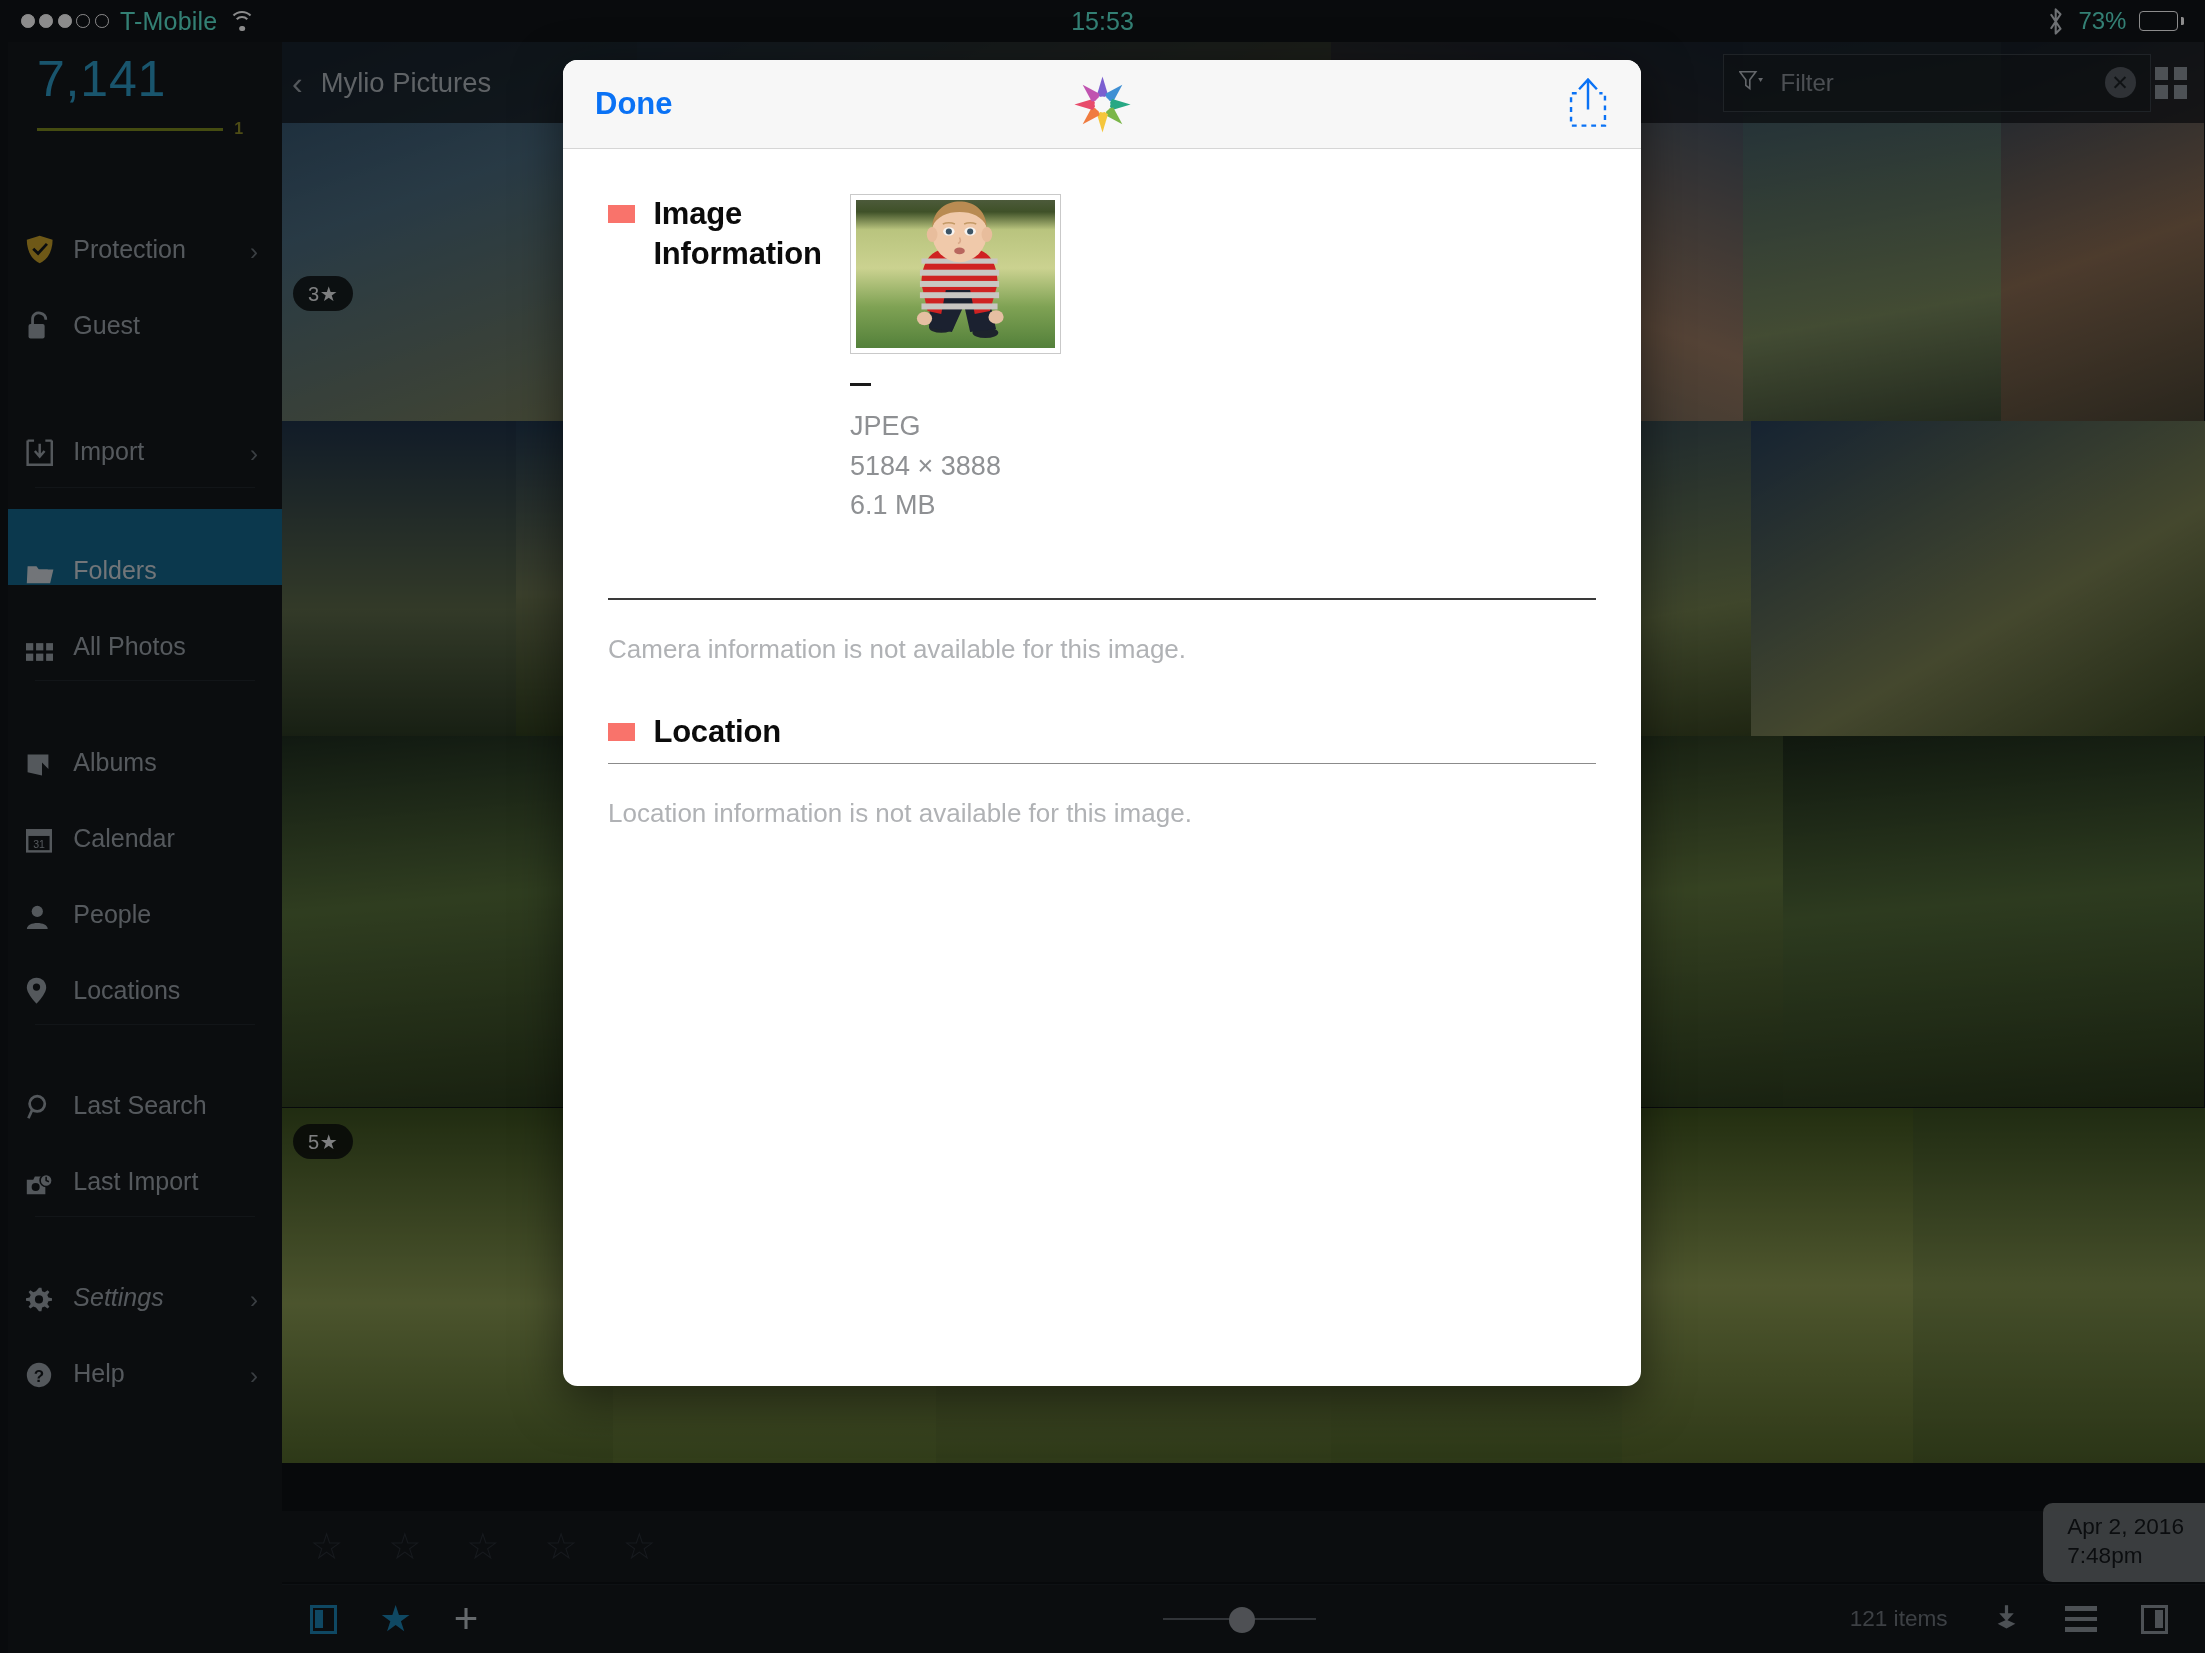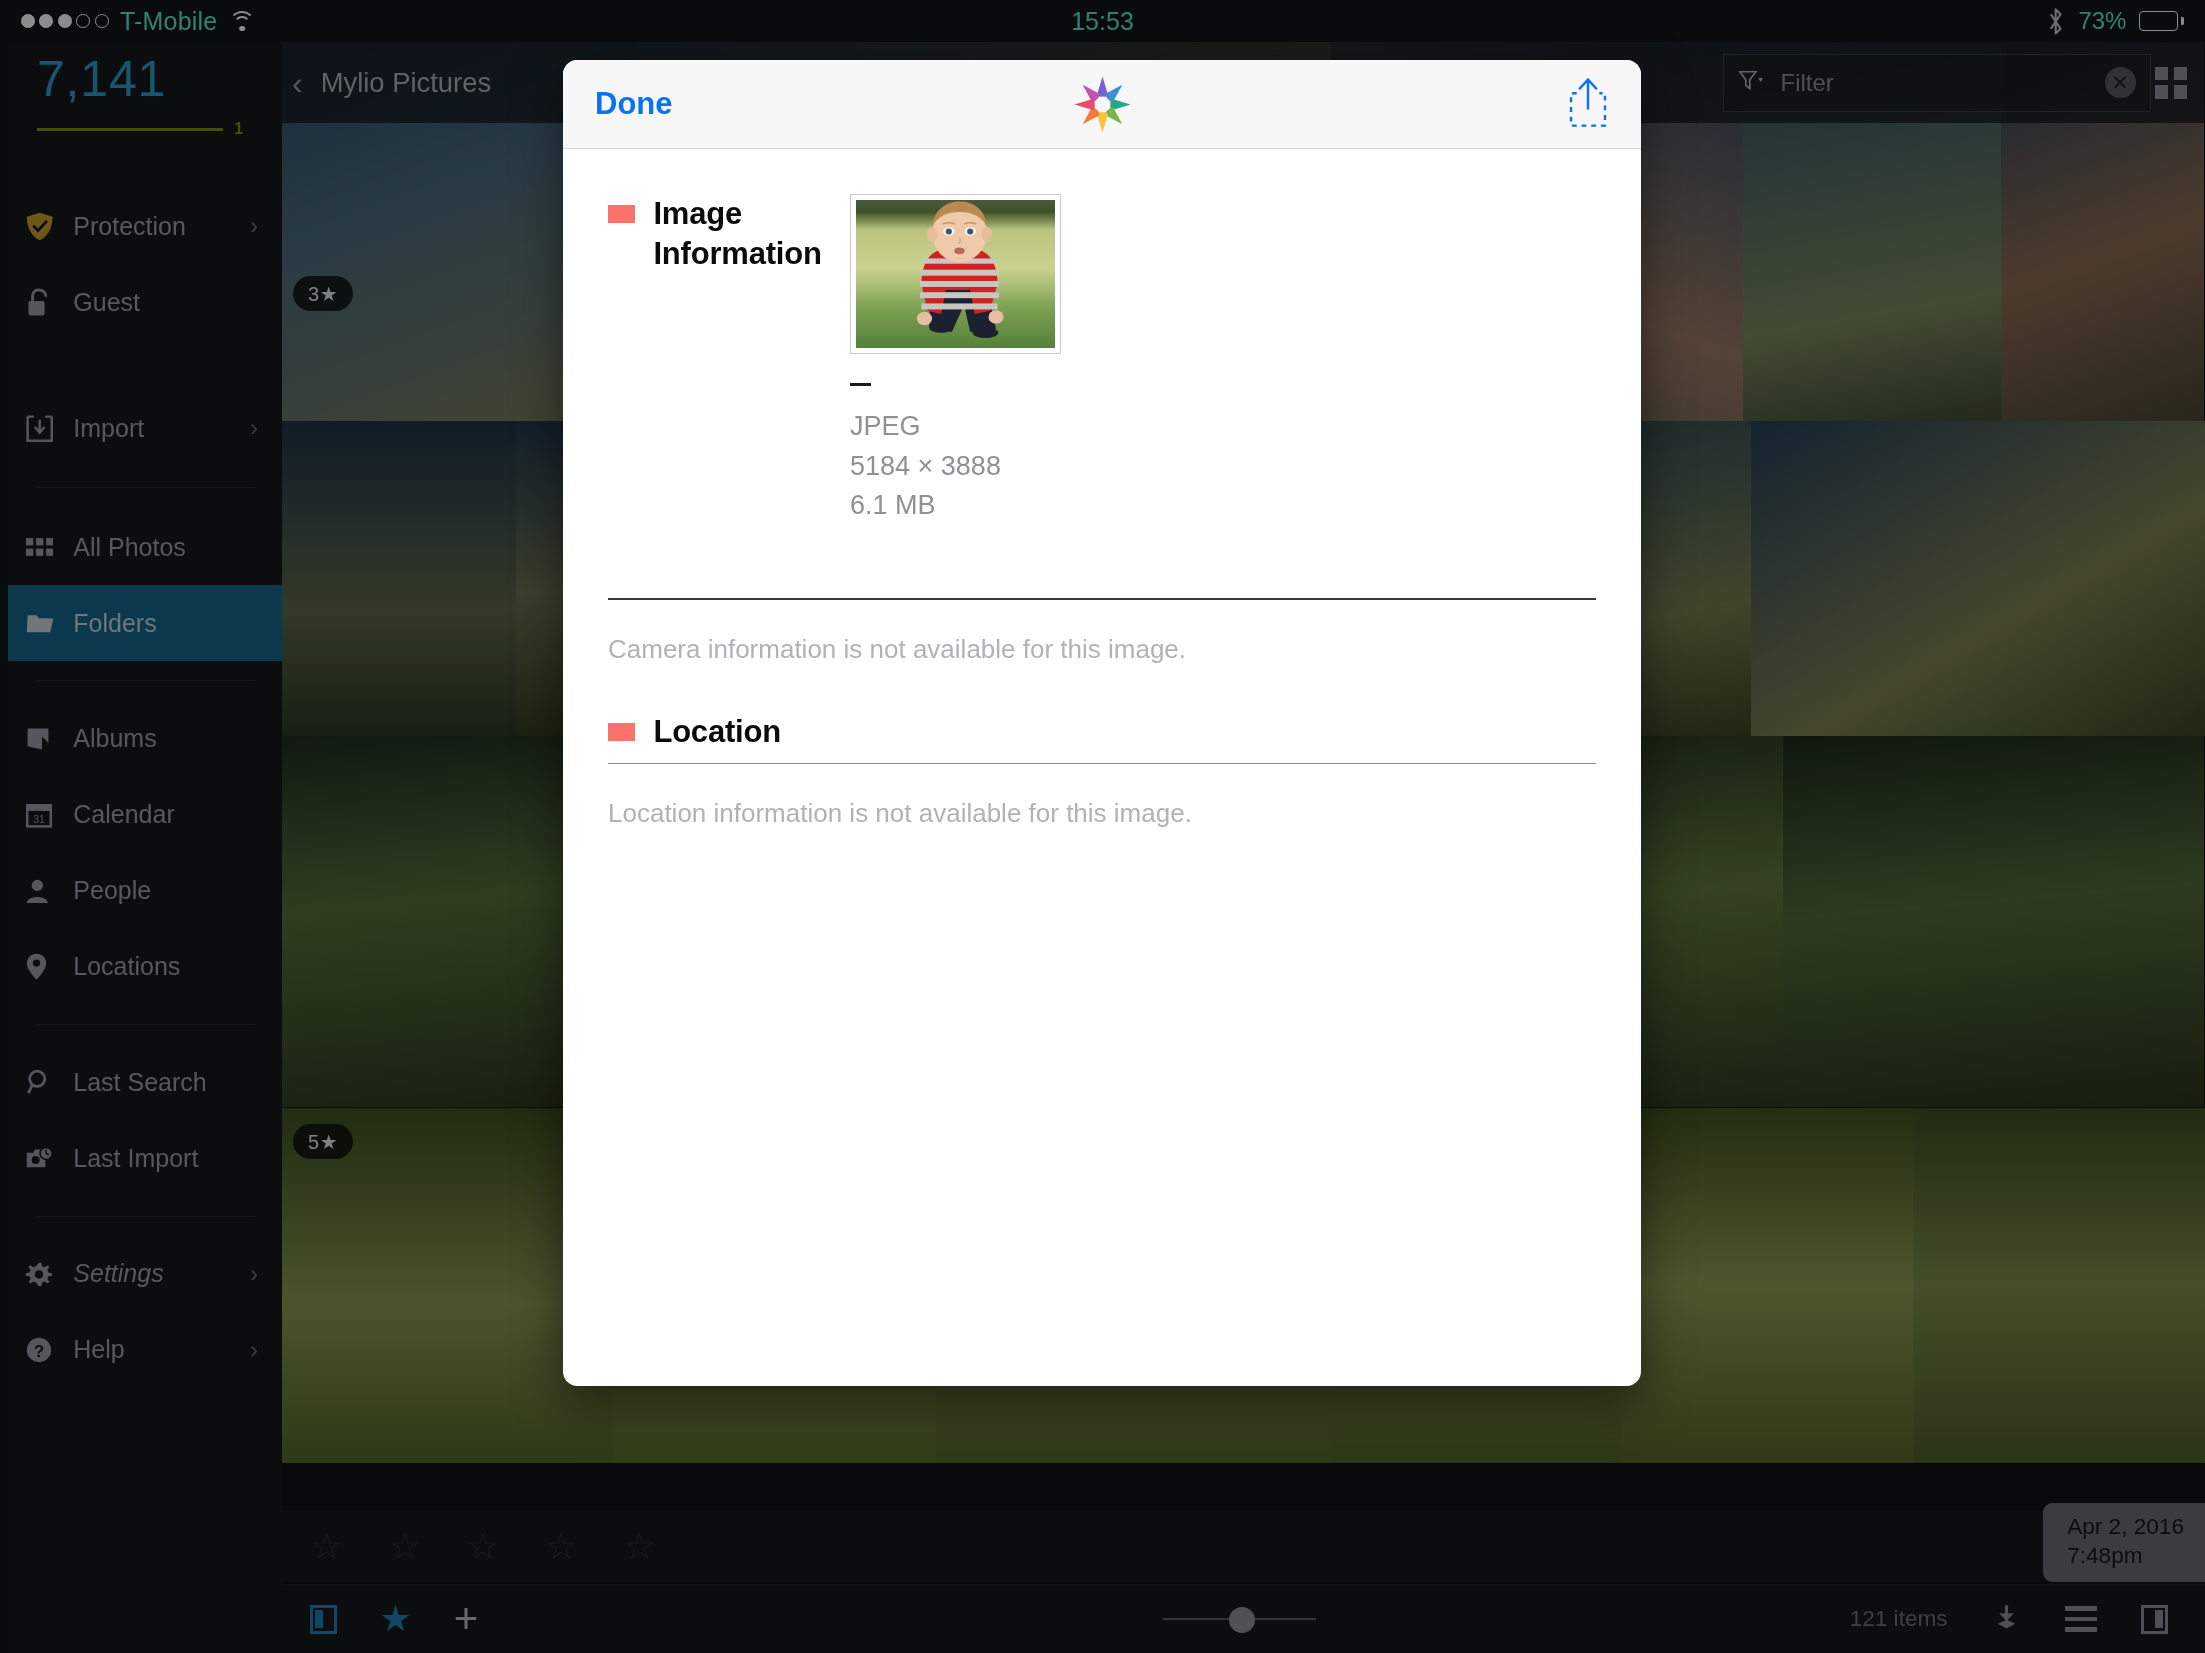--- a/index.html
+++ b/index.html
@@ -55,21 +55,21 @@
     background: #14181d; z-index: 20;
     color: #9aa1a8;
   }
   .count-block { padding: 11.3px 0 0 29px; }
   .count-num { color: #2e9bc7; font-size: 50px; letter-spacing: 0.8px; line-height: 1.05; }
   .count-bar-row { display: flex; align-items: center; gap: 11.3px; margin-top: 14.5px; padding-right: 19.4px; }
   .count-bar { height: 3.2px; background: #7e8b1f; flex: 1; max-width: 186px; }
   .count-bar-label { color: #8d8a27; font-size: 16px; font-weight: bold; }
 
   .nav-item {
-    display: flex; align-items: center; height: 76px;
+    display: flex; align-items: flex-end; height: 76px;
     padding: 0 24px 0 18px; font-size: 25px; color: #9ca3aa;
     position: relative;
   }
   .nav-item .ico { width: 36px; flex: 0 0 36px; display: flex;
      align-items: center; justify-content: flex-start; }
   .nav-item .ico svg { display: block; }
   .nav-item .lbl { margin-left: 11.3px; flex: 1; }
   .nav-item .chev { color: #6b7279; font-size: 24px; line-height: 1; }
   .nav-item.active { background: #14678c; color: #cfd6dc; }
   .nav-item.italic .lbl { font-style: italic; }
@@ -374,43 +374,43 @@
           </svg>
         </span>
         <span class="lbl">Import</span>
         <span class="chev">›</span>
       </div>
 
       <div style="height:21px"></div>
       <div class="nav-sep"></div>
       <div style="height:21px"></div>
 
+      <div class="nav-item active">
+        <span class="ico">
+          <svg width="29" height="22.6" viewBox="0 0 36 28">
+            <path d="M1 25 L5 8 L34 8 L30 25 Z" fill="#cfd6dc"></path>
+            <path d="M1 25 L2 4 L13 4 L16 8 L27 8 L27 12" fill="#cfd6dc"></path>
+          </svg>
+        </span>
+        <span class="lbl">Folders</span>
+        <span class="chev"></span>
+      </div>
+
       <div class="nav-item">
         <span class="ico">
           <svg width="27.4" height="18" viewBox="0 0 34 22">
             <rect x="0" y="0" width="9" height="9" fill="#9aa1a8"></rect>
             <rect x="12.5" y="0" width="9" height="9" fill="#9aa1a8"></rect>
             <rect x="25" y="0" width="9" height="9" fill="#9aa1a8"></rect>
             <rect x="0" y="13" width="9" height="9" fill="#9aa1a8"></rect>
             <rect x="12.5" y="13" width="9" height="9" fill="#9aa1a8"></rect>
             <rect x="25" y="13" width="9" height="9" fill="#9aa1a8"></rect>
           </svg>
         </span>
         <span class="lbl">All Photos</span>
-        <span class="chev"></span>
-      </div>
-
-      <div class="nav-item active">
-        <span class="ico">
-          <svg width="29" height="22.6" viewBox="0 0 36 28">
-            <path d="M1 25 L5 8 L34 8 L30 25 Z" fill="#cfd6dc"></path>
-            <path d="M1 25 L2 4 L13 4 L16 8 L27 8 L27 12" fill="#cfd6dc"></path>
-          </svg>
-        </span>
-        <span class="lbl">Folders</span>
         <span class="chev"></span>
       </div>
 
       <div style="height:19.4px"></div>
       <div class="nav-sep"></div>
       <div style="height:19.4px"></div>
 
       <div class="nav-item">
         <span class="ico">
           <svg width="24" height="24" viewBox="0 0 30 30">

